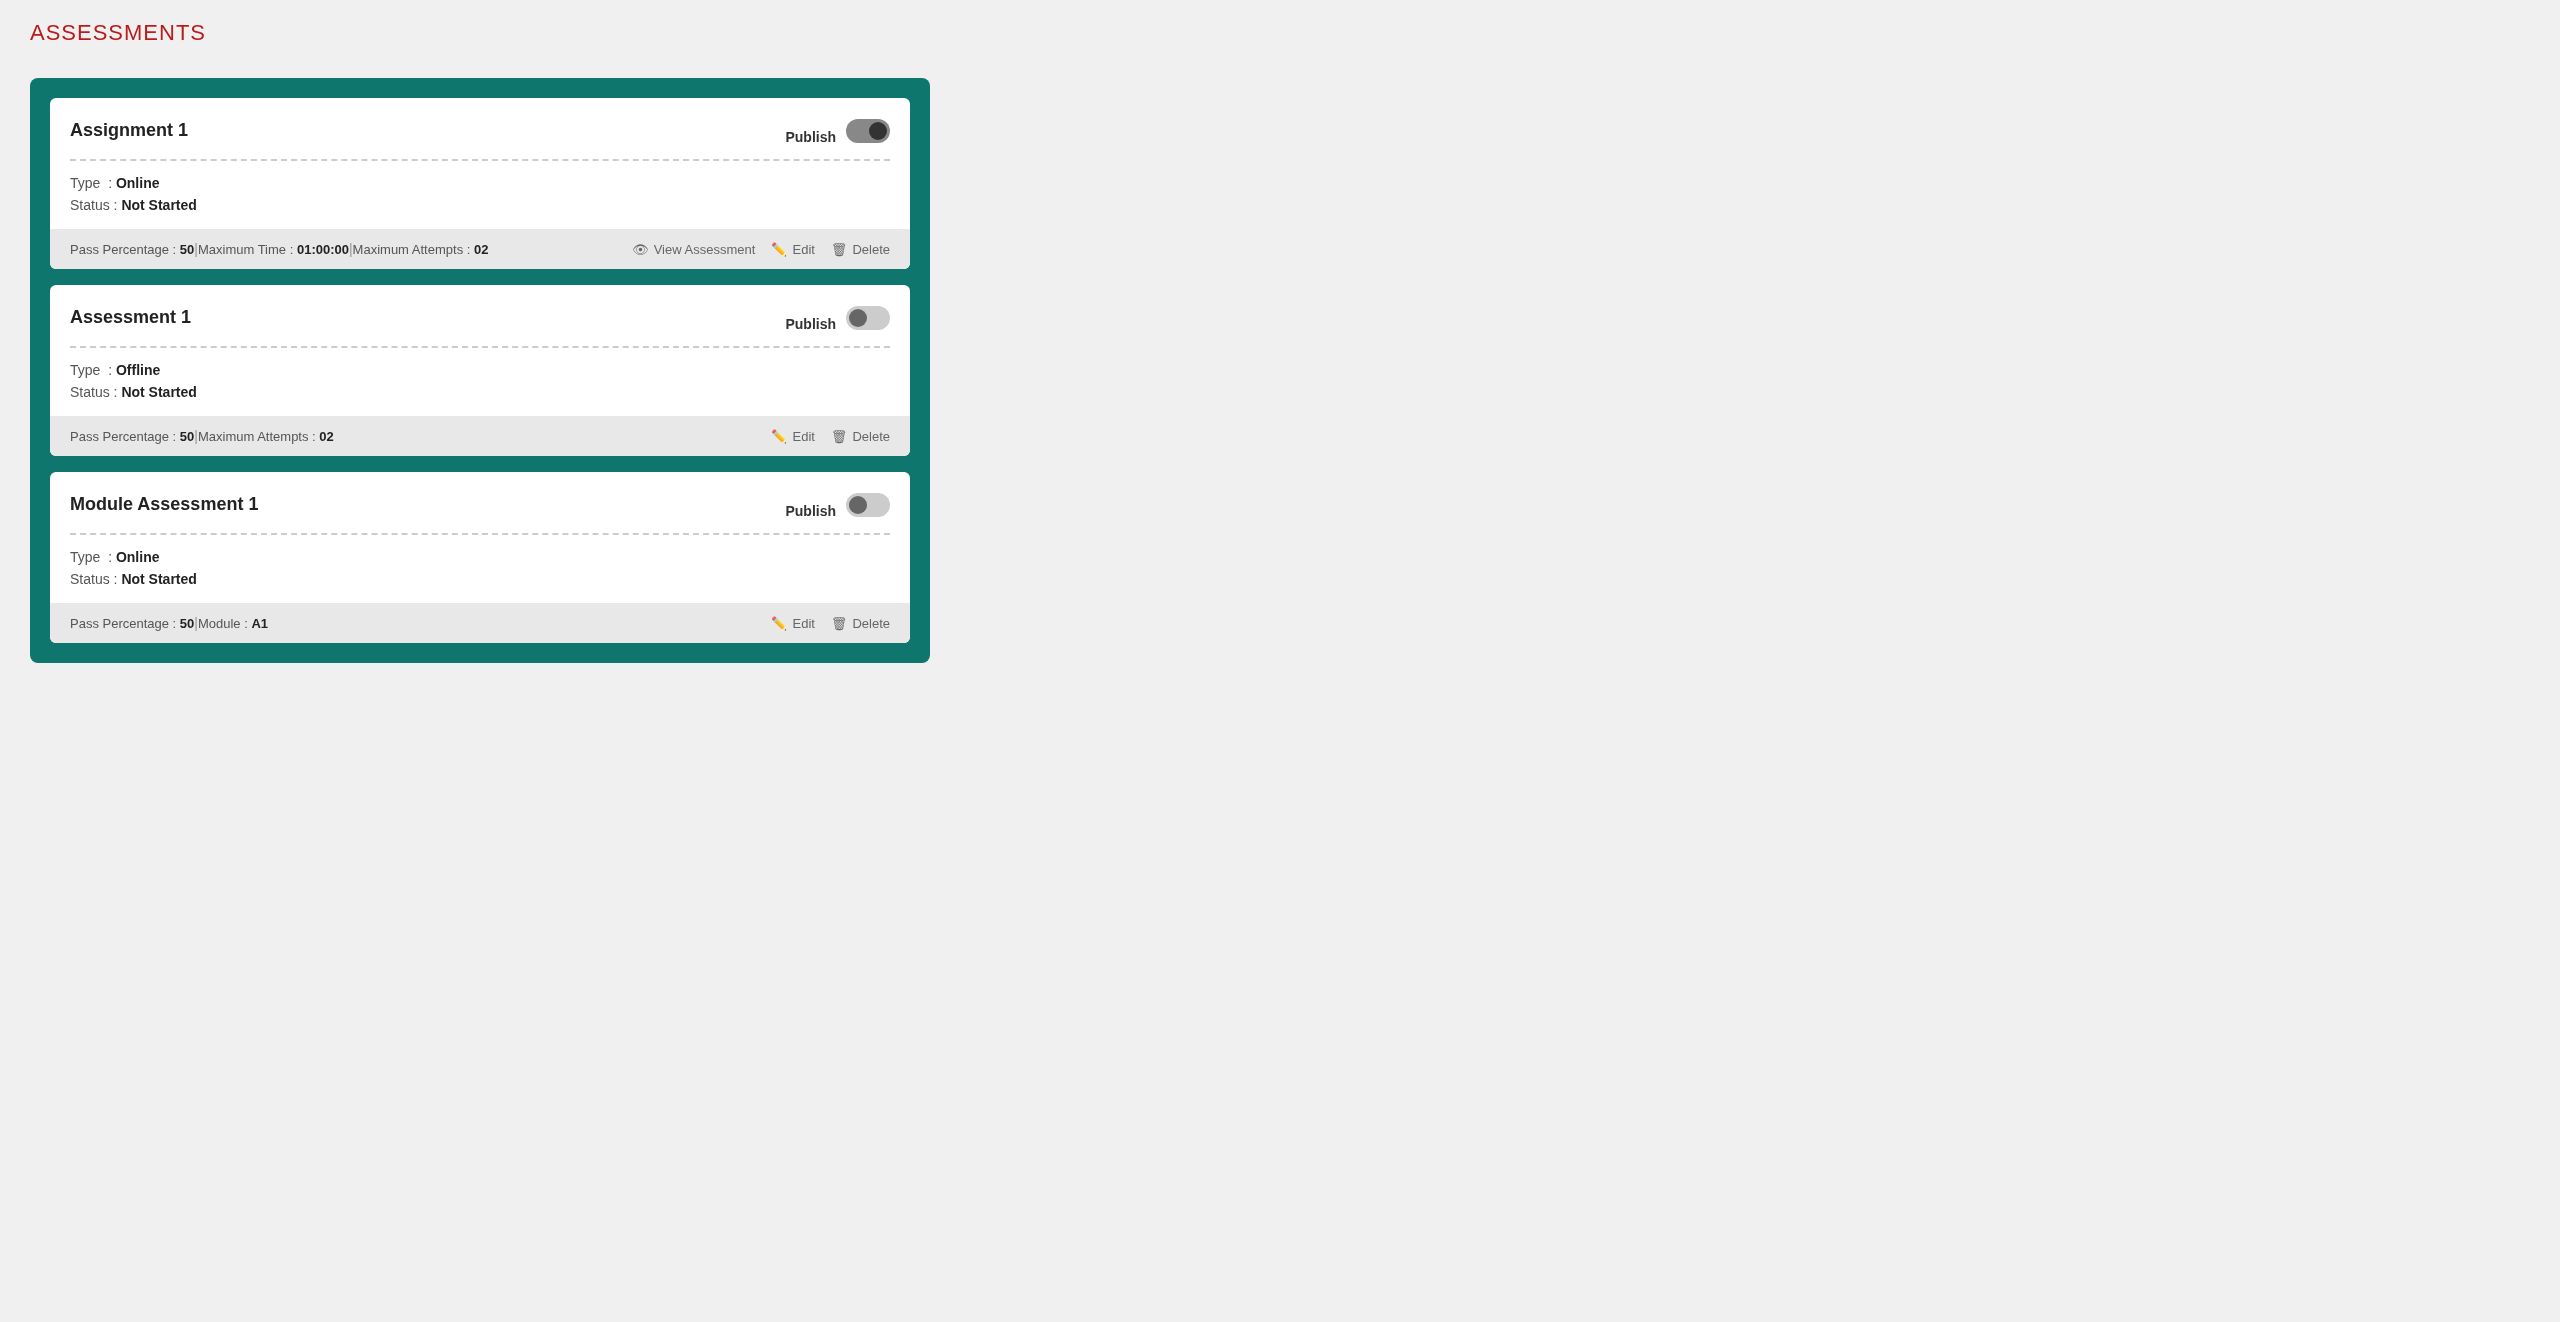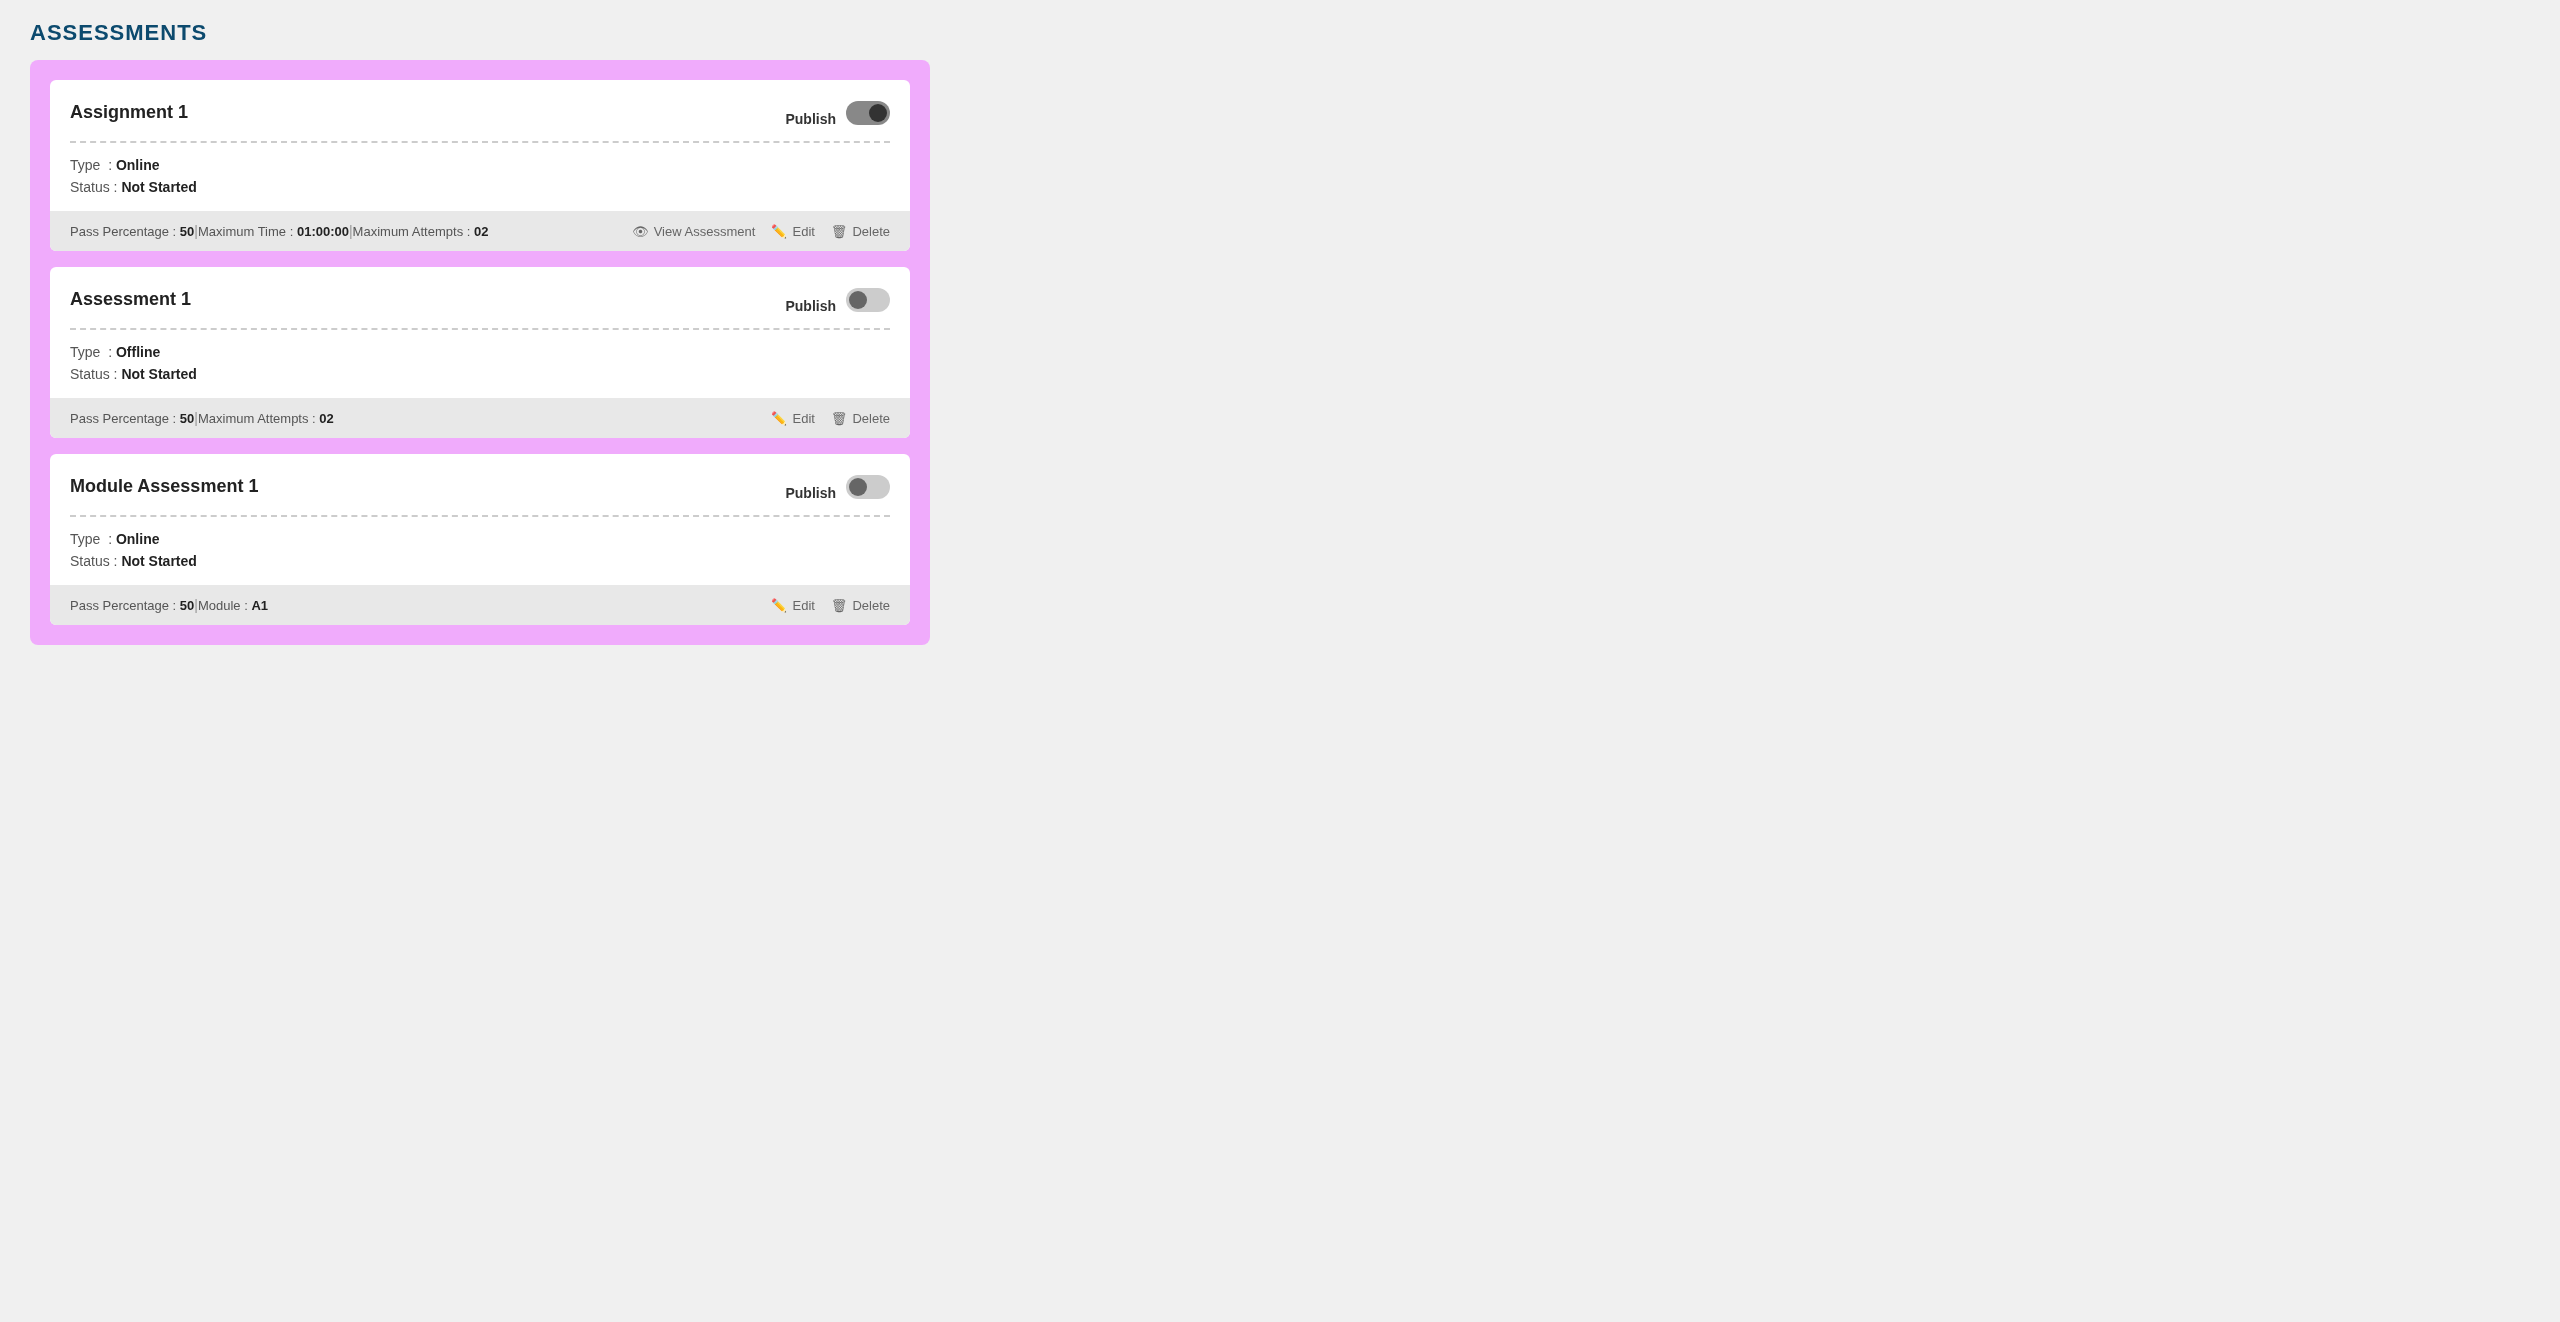--- a/index.html
+++ b/index.html
@@ -10,28 +10,28 @@
 
     body {
       font-family: Arial, sans-serif;
       background: #f0f0f0;
       padding: 20px 30px;
       color: #333;
     }
 
     .page-title {
       font-size: 22px;
-      font-weight: bold;
-      color: #0c4a6e;
-      margin-bottom: 14px;
+      font-weight: normal;
+      color: #b91c1c;
+      margin-bottom: 32px;
       letter-spacing: 1px;
     }
 
     .assessments-container {
-      background: #f0abfc;
+      background: #0f766e;
       border-radius: 8px;
       padding: 20px;
       max-width: 900px;
       display: flex;
       flex-direction: column;
       gap: 16px;
     }
 
     .assessment-card {
       background: #ffffff;

